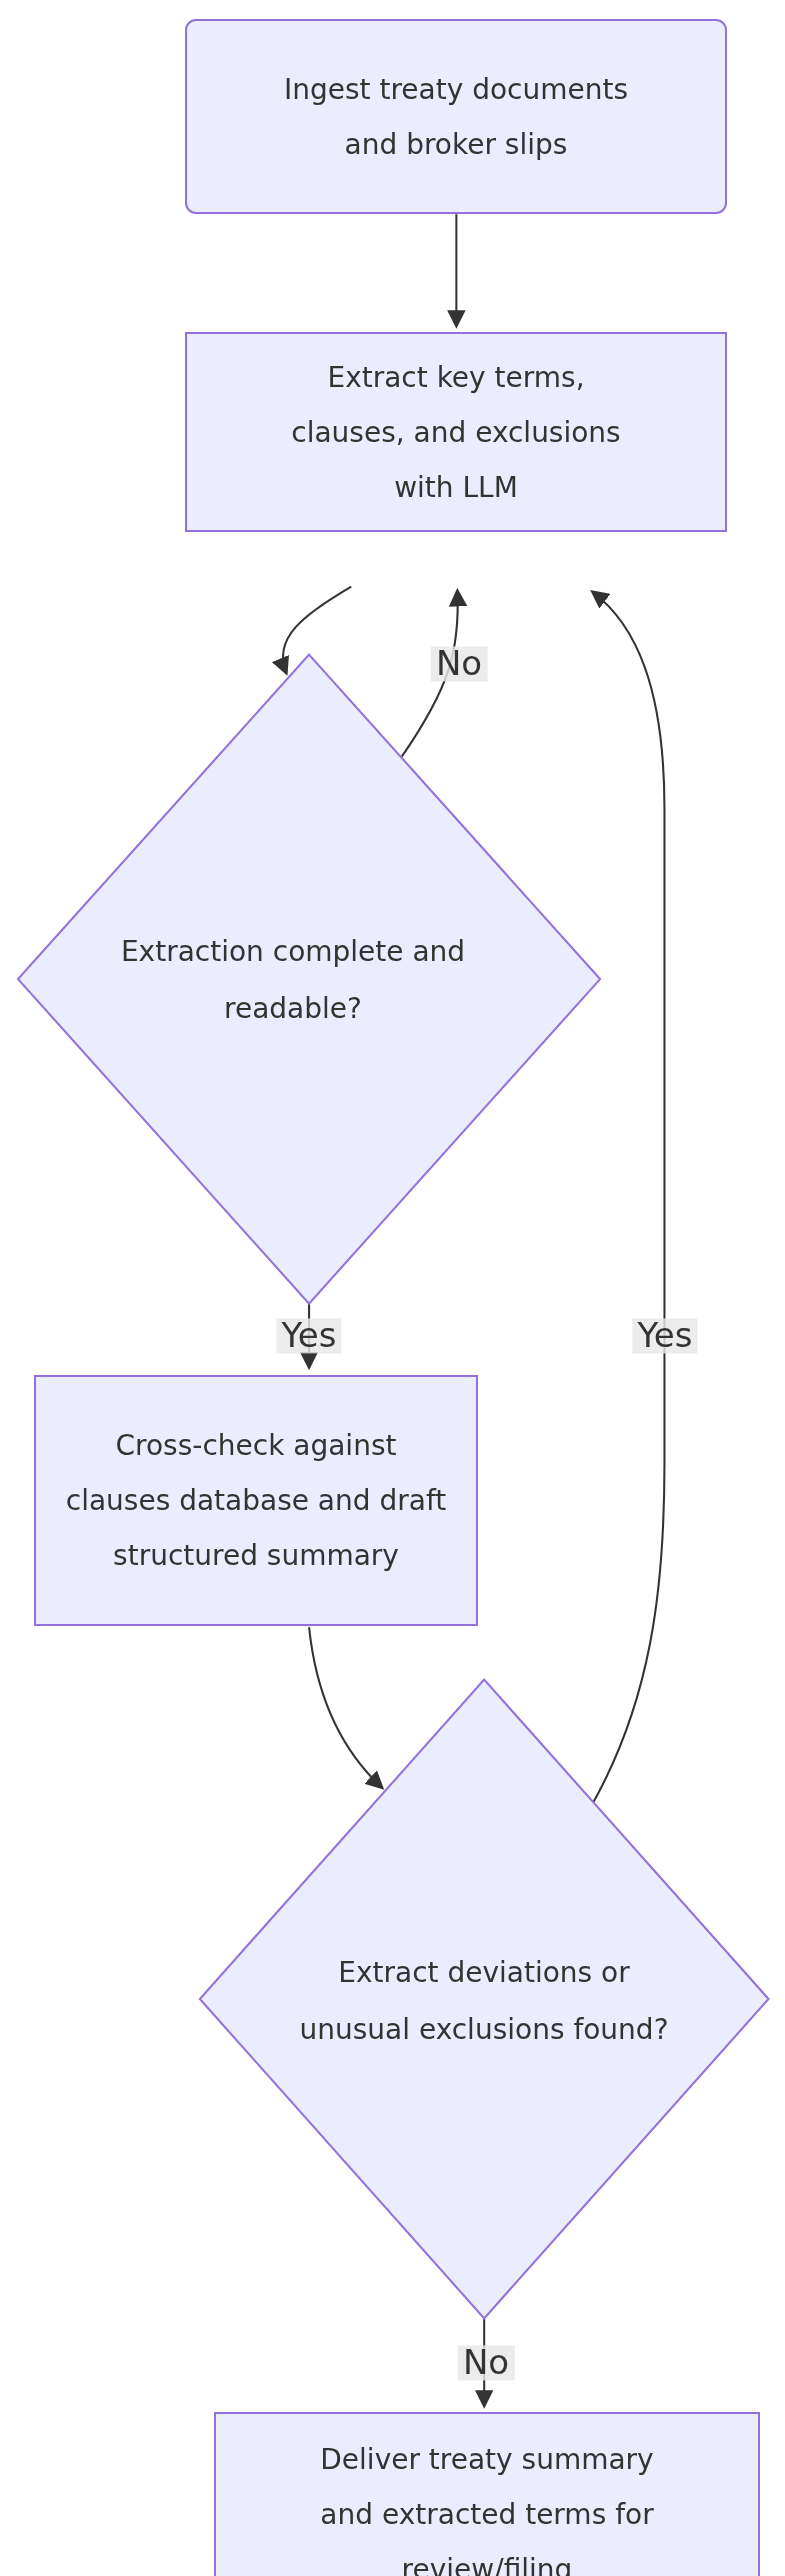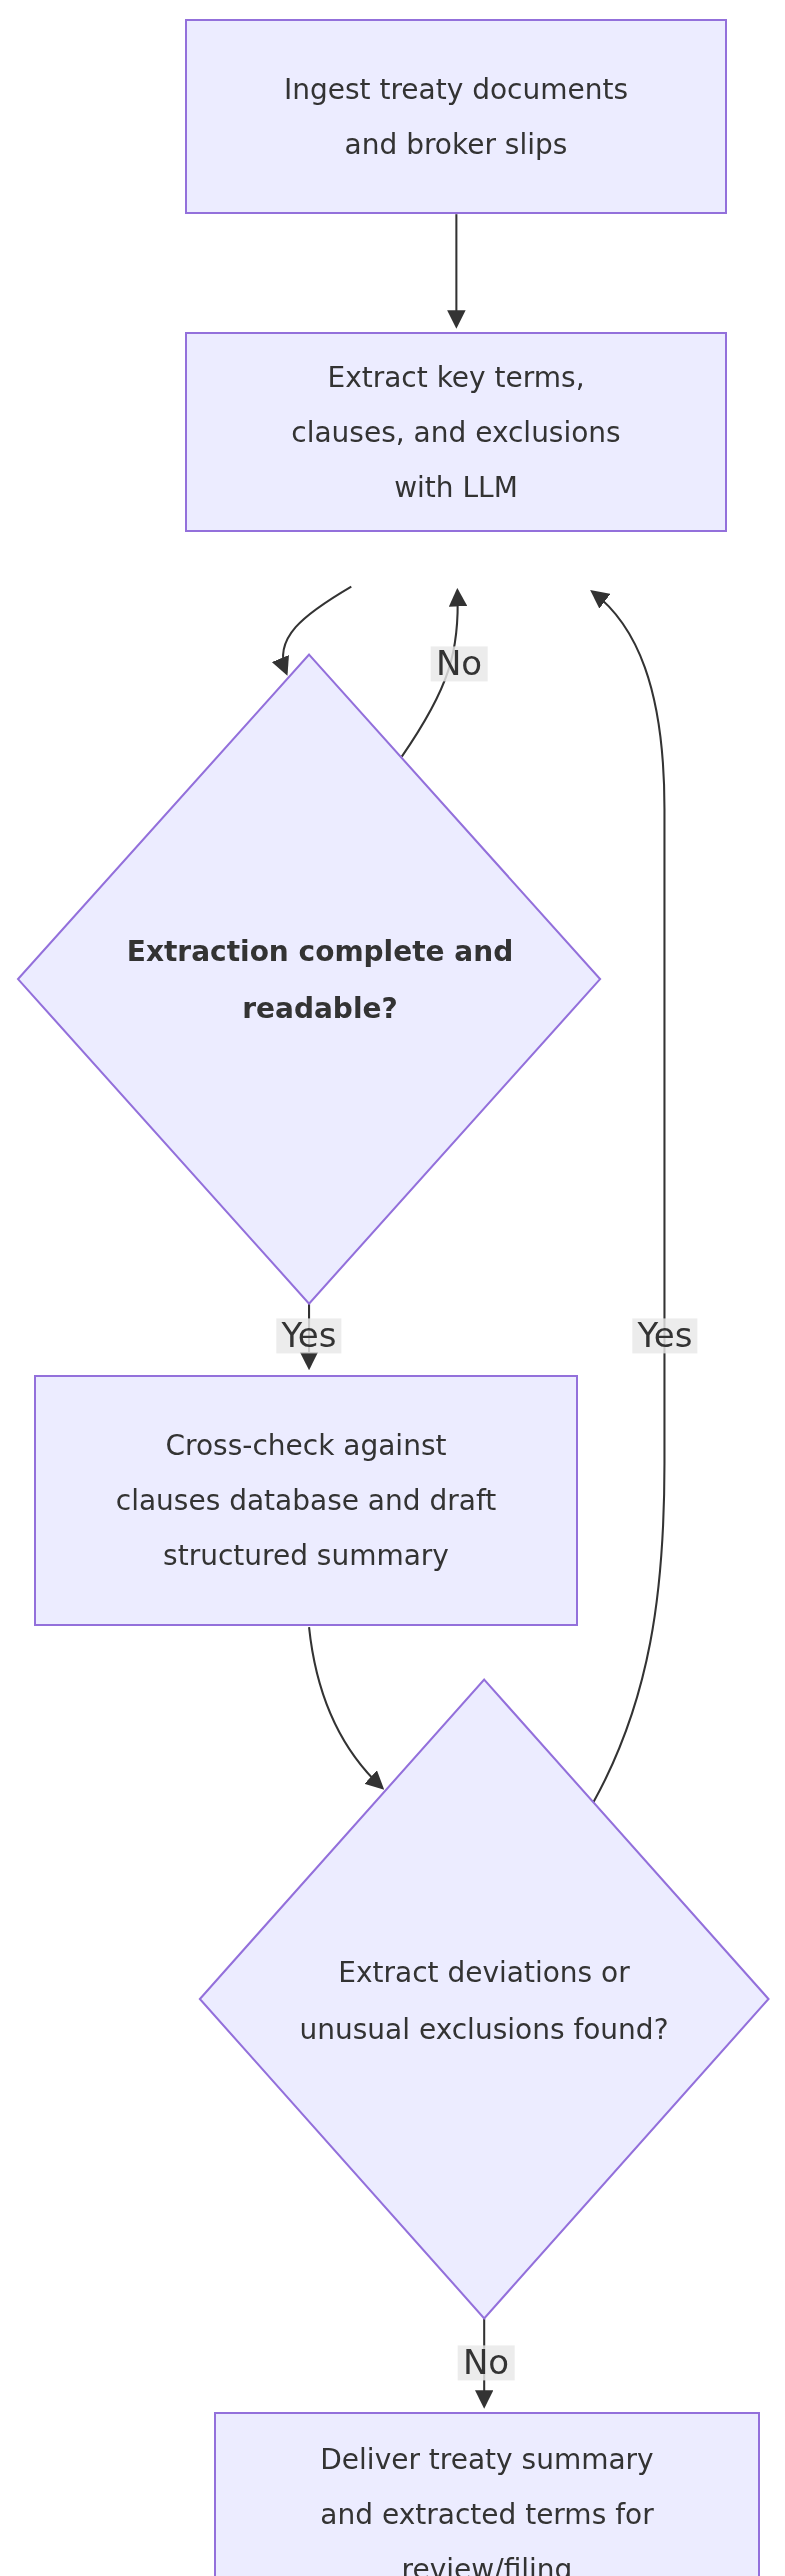--- a/index.html
+++ b/index.html
@@ -76,35 +76,35 @@
     <path class="edge-path" d="M 780 1468 C 872 1335 893 1262 888 1146" marker-end="url(#arrowhead)"></path>
     <path class="edge-path" d="M 600 2530 L 600 2654" marker-end="url(#arrowhead)"></path>
     <path class="edge-path" d="M 600 3158 C 614 3292 662 3396 742 3470" marker-end="url(#arrowhead)"></path>
     <path class="edge-path" d="M 1152 3498 C 1262 3300 1290 3090 1290 2840 L 1290 1570 C 1290 1335 1235 1212 1150 1148" marker-end="url(#arrowhead)"></path>
     <path class="edge-path" d="M 940 4500 L 940 4670" marker-end="url(#arrowhead)"></path>
 
     <polygon points="600,1270 1165,1900 600,2530 35,1900" fill="#ECECFF" stroke="#9370DB" stroke-width="4"></polygon>
     <polygon points="940,3260 1492,3880 940,4500 388,3880" fill="#ECECFF" stroke="#9370DB" stroke-width="4"></polygon>
   </svg>
 
-  <div class="node-rect" style="left:185px;top:19px;width:542px;height:195px;">
+  <div class="node-rect" style="left:185px;top:19px;width:542px;height:195px;border-radius:11px;">
     <div class="node-label">Ingest treaty documents
 and broker slips</div>
   </div>
 
   <div class="node-rect" style="left:185px;top:332px;width:542px;height:200px;">
     <div class="node-label">Extract key terms,
 clauses, and exclusions
 with LLM</div>
   </div>
 
-  <div class="diamond-label" style="left:320px;top:980px;font-weight:bold;">Extraction complete and
+  <div class="diamond-label" style="left:293px;top:980px;">Extraction complete and
 readable?</div>
 
-  <div class="node-rect" style="left:34px;top:1375px;width:544px;height:251px;">
+  <div class="node-rect" style="left:34px;top:1375px;width:444px;height:251px;">
     <div class="node-label">Cross-check against
 clauses database and draft
 structured summary</div>
   </div>
 
   <div class="diamond-label" style="left:484px;top:2001px;">Extract deviations or
 unusual exclusions found?</div>
 
   <div class="node-rect" style="left:214px;top:2412px;width:546px;height:205px;">
     <div class="node-label">Deliver treaty summary

